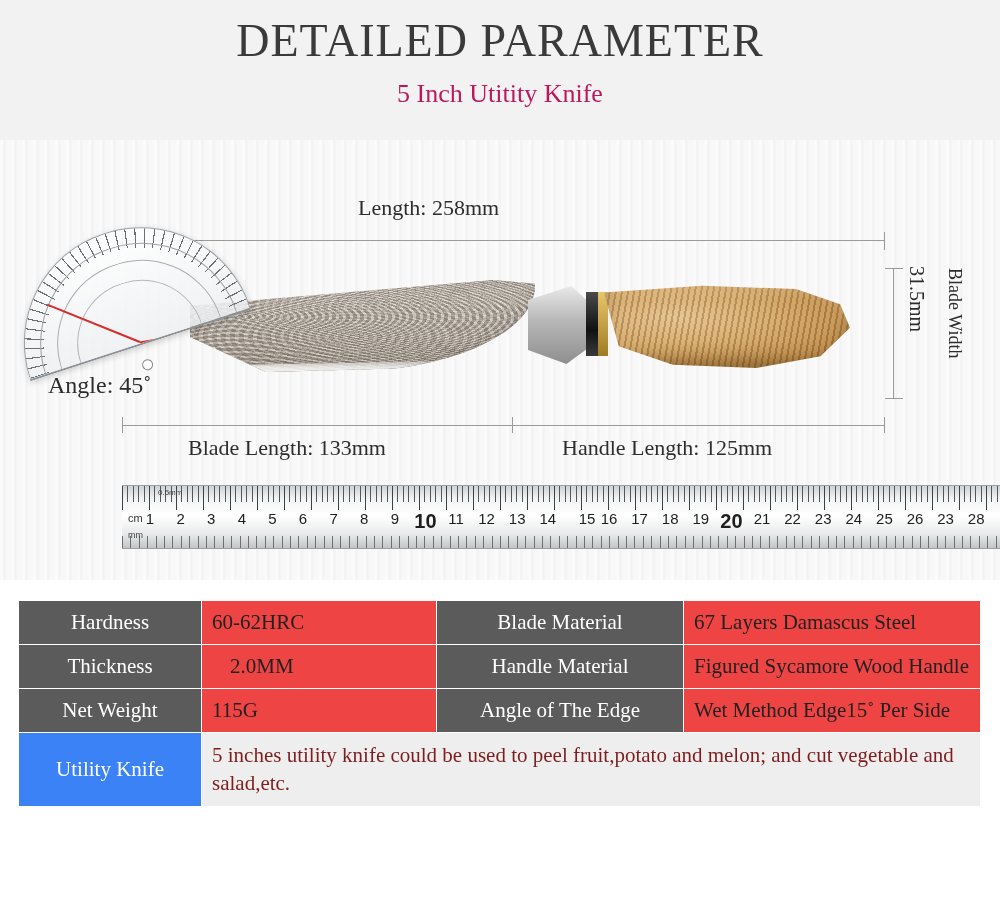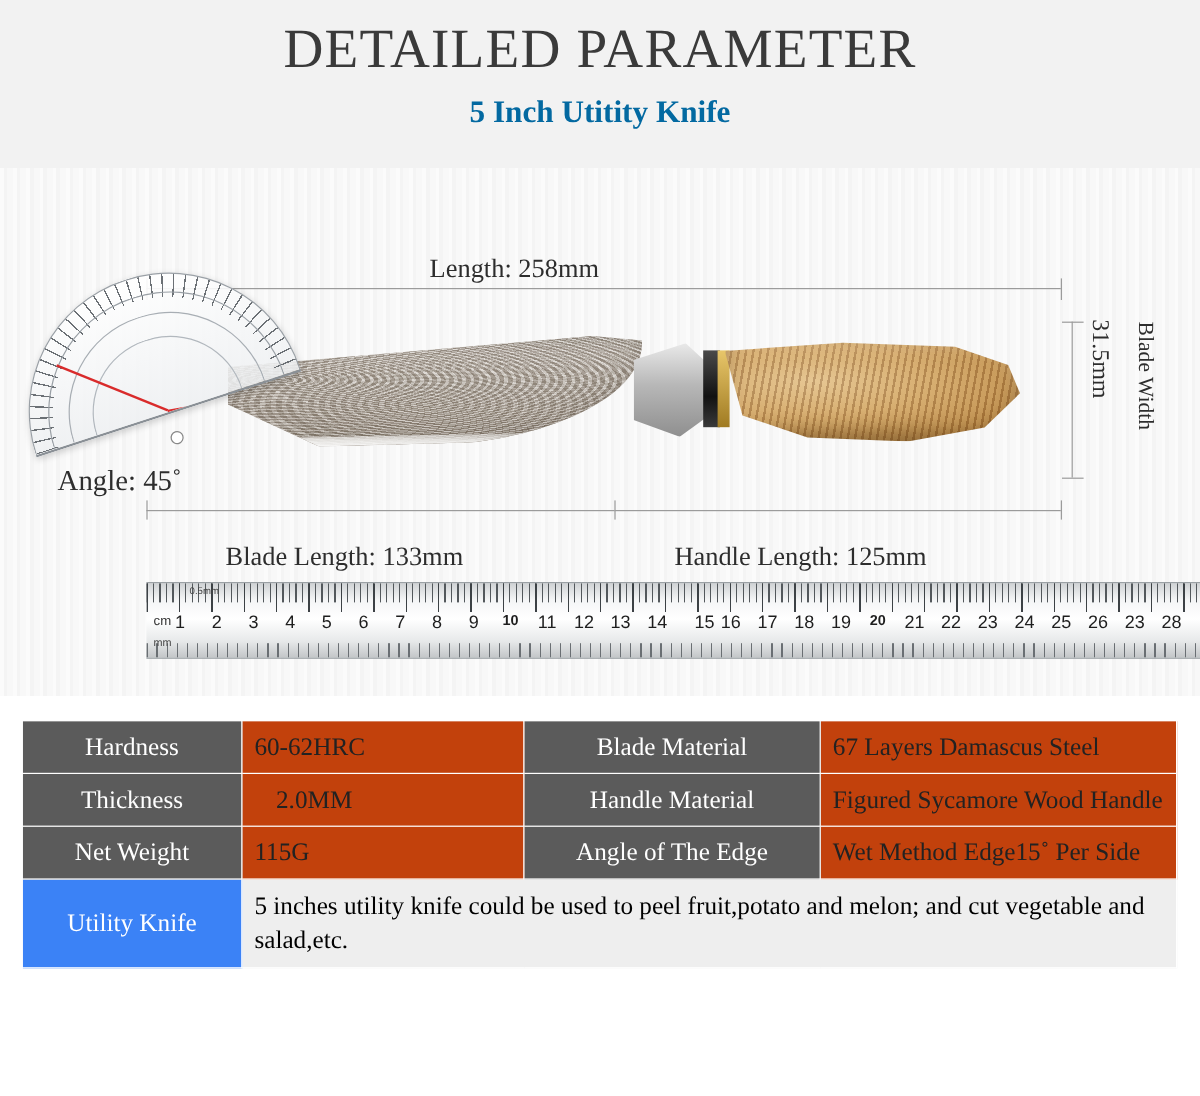--- a/index.html
+++ b/index.html
@@ -27,23 +27,23 @@
   .header .title {
     font-family: "Liberation Serif", serif;
     font-size: 46px;
     letter-spacing: 1px;
     color: #3a3a3a;
     padding-top: 14px;
     font-weight: 400;
   }
   .header .subtitle {
     font-size: 26px;
-    color: #0369a1;
+    color: #be185d;
     padding-top: 12px;
-    font-weight: 700;
+    font-weight: 400;
   }
 
   
   .photo {
     position: absolute;
     left: 0; top: 140px;
     width: 1000px; height: 440px;
     background:
       repeating-linear-gradient(90deg,
         #fbfbfb 0px, #fbfbfb 3px,
@@ -61,21 +61,20 @@
   .dim-tick {
     position: absolute;
     background: #9b9b9b;
     width: 1px;
   }
   .dim-label {
     position: absolute;
     font-size: 22px;
     color: #2d2d2d;
     white-space: nowrap;
-    margin-top: 16px;
   }
   .vert-label {
     position: absolute;
     font-size: 20px;
     color: #2d2d2d;
     white-space: nowrap;
     transform: rotate(90deg);
     transform-origin: left top;
   }
 
@@ -244,21 +243,21 @@
     left: 0; top: 24px;
     width: 100%; height: 22px;
   }
   .ruler .numbers span {
     position: absolute;
     font-family: "Liberation Sans", sans-serif;
     font-size: 15px;
     color: #1e1e1e;
     transform: translateX(-50%);
   }
-  .ruler .numbers span.bold { font-weight: bold; font-size: 12px; }
+  .ruler .numbers span.bold { font-weight: bold; font-size: 20px; }
   .ruler .unit-cm {
     position: absolute; left: 6px; top: 26px;
     font-family: "Liberation Sans", sans-serif;
     font-size: 11px; color: #333;
   }
   .ruler .unit-mm {
     position: absolute; left: 6px; top: 44px;
     font-family: "Liberation Sans", sans-serif;
     font-size: 9px; color: #444;
   }
@@ -284,34 +283,34 @@
     padding: 9px 10px;
     vertical-align: middle;
   }
   .lbl {
     background: #5b5b5b;
     color: #ffffff;
     text-align: center;
     white-space: nowrap;
   }
   .val {
-    background: #c2410c;
+    background: #ef4444;
     color: #222222;
     padding-left: 20px;
   }
   .note-lbl {
     background: #3b82f6;
     color: #ffffff;
     text-align: center;
     font-size: 22px;
     width: 162px;
   }
   .note-val {
     background: #eeeeee;
-    color: #000000;
+    color: #7f1d1d;
     padding-left: 22px;
     font-size: 21px;
     line-height: 1.32;
   }
 </style>
 </head>
 <body>
 
 <div class="header">
   <div class="title">DETAILED PARAMETER</div>

